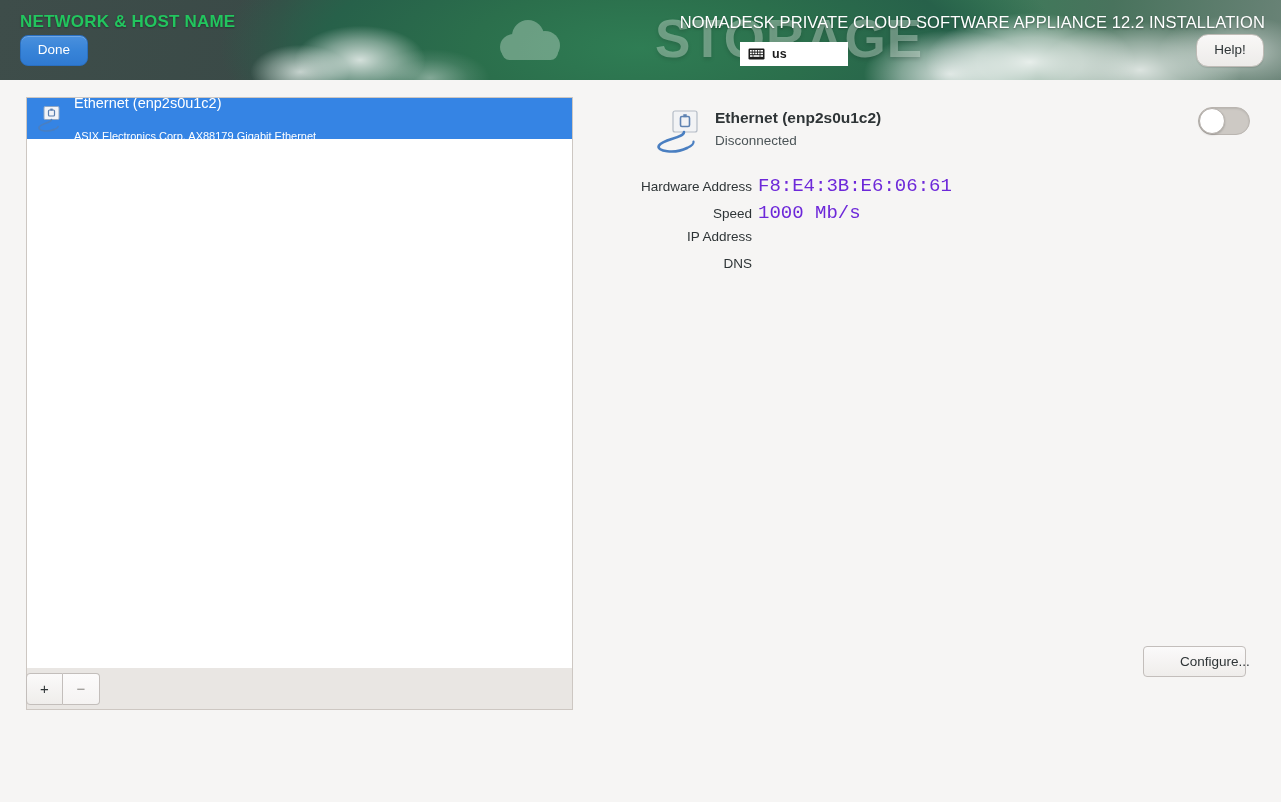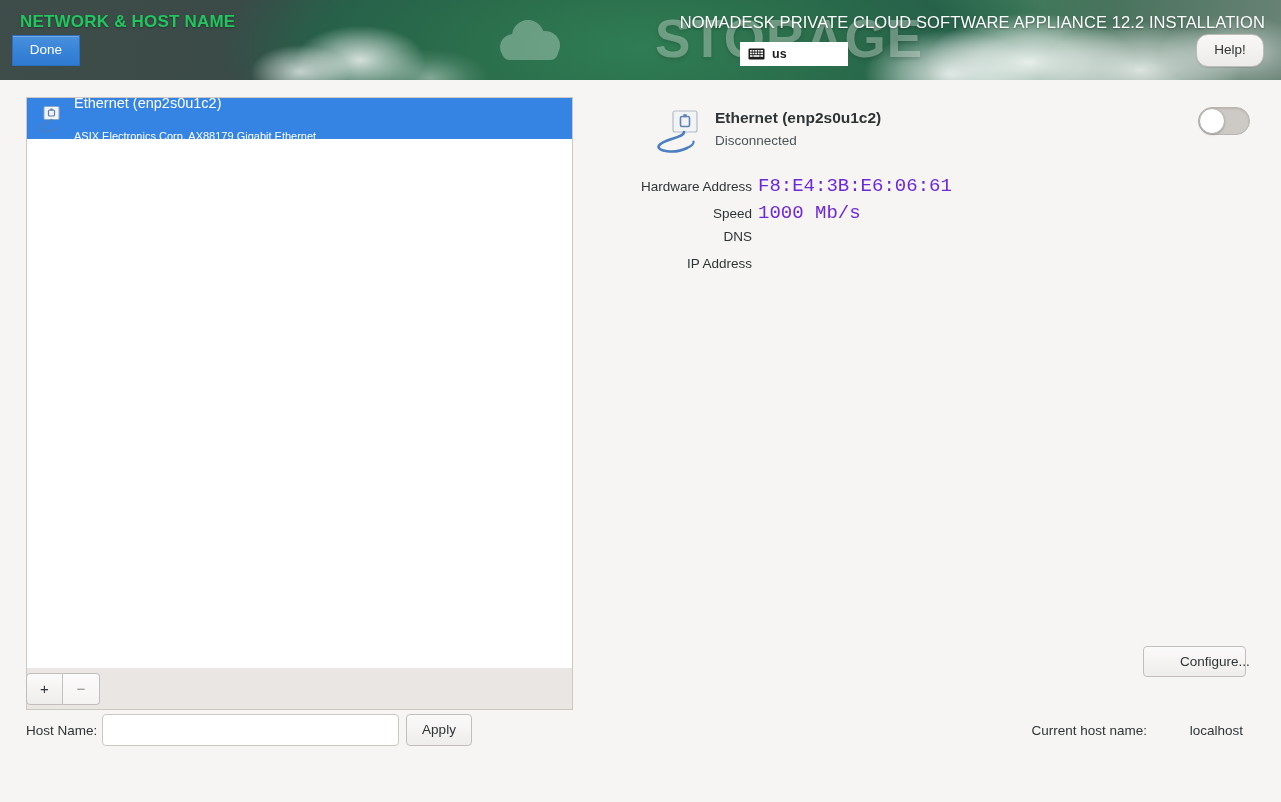--- a/index.html
+++ b/index.html
@@ -98,27 +98,27 @@
     font-size: 16.5px;
     font-weight: 400;
     letter-spacing: 0.1px;
     color: #ffffff;
     text-shadow: 0 1px 2px rgba(0,0,0,0.30);
     white-space: nowrap;
   }
 
   .done-button {
     position: absolute;
-    left: 12px;
+    left: 20px;
     top: 35px;
     width: 66px;
     height: 29px;
     background: linear-gradient(to bottom, #4a90dd 0%, #3884d8 50%, #2f7ad2 100%);
     border: 1px solid #2a6fc0;
-    border-radius: 0;
+    border-radius: 8px;
     color: #ffffff;
     font-size: 13.5px;
     line-height: 27px;
     text-align: center;
     cursor: pointer;
     box-shadow: inset 0 1px 0 rgba(255,255,255,0.22);
   }
 
   .help-button {
     position: absolute;
@@ -515,38 +515,31 @@
       <div class="detail-fields">
         <div class="field-row">
           <span class="field-label">Hardware Address</span>
           <span class="field-value">F8:E4:3B:E6:06:61</span>
         </div>
         <div class="field-row">
           <span class="field-label">Speed</span>
           <span class="field-value">1000 Mb/s</span>
         </div>
         <div class="field-row">
-          <span class="field-label">DNS</span>
+          <span class="field-label">IP Address</span>
           <span class="field-value"></span>
         </div>
         <div class="field-row">
-          <span class="field-label">IP Address</span>
+          <span class="field-label">DNS</span>
           <span class="field-value"></span>
         </div>
       </div>
     </div>
 
     <div class="device-toggle">
       <span class="knob"></span>
     </div>
 
     <div class="configure-button">Configure...</div>
 
-    <div class="hostname-row">
-      <span class="hostname-label">Host Name:</span>
-      <input class="hostname-input" type="text" value="" placeholder="" style="">
-      <div class="apply-button">Apply</div>
-      <span class="current-hostname-label">Current host name:</span>
-      <span class="current-hostname-value">localhost</span>
-    </div>
 
   </div>
 </div>
 
 </body></html>

